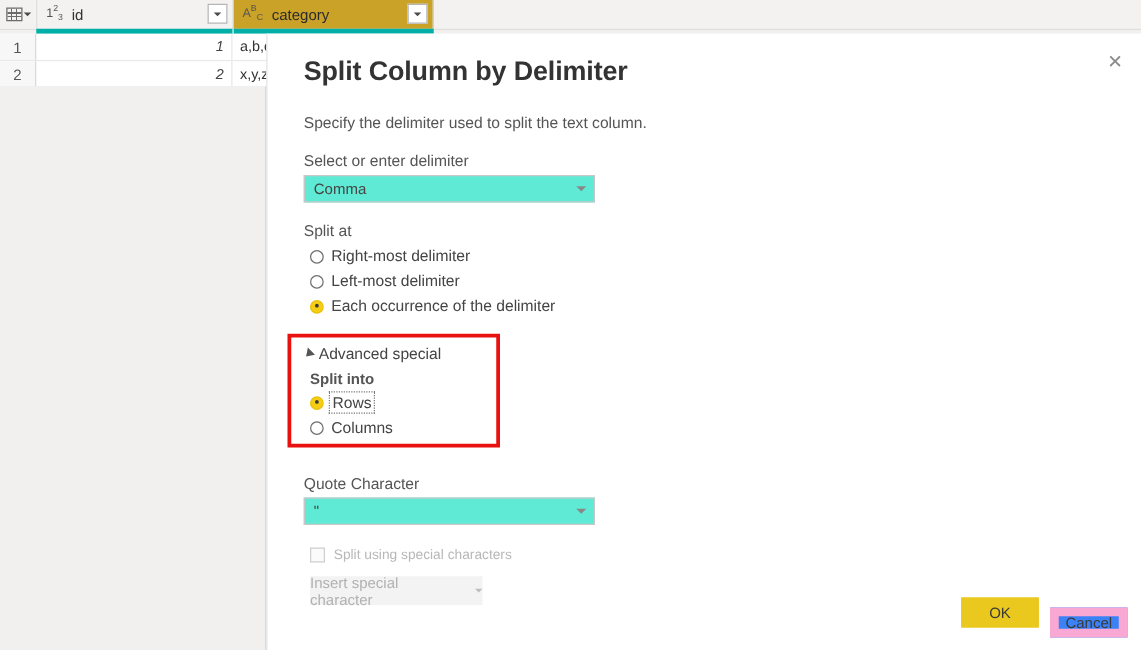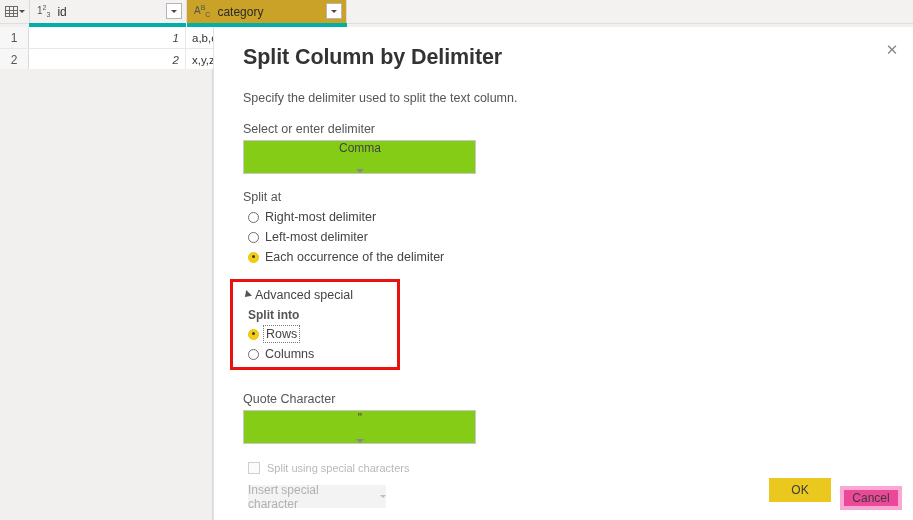--- a/index.html
+++ b/index.html
@@ -208,32 +208,31 @@
     margin-top: 21px;
   }
   .field-label {
     font-size: 12.5px;
     color: #555555;
     margin-top: 17px;
     margin-bottom: 4px;
   }
   .dropdown {
     width: 233px;
-    height: 34px;
+    height: 22px;
     box-sizing: border-box;
     border: 1px solid #c8c8c8;
-    background: #84cc16;
+    background: #5eead4;
     display: flex;
     align-items: center;
     padding: 0 6px 0 7px;
     font-size: 12px;
     color: #444;
     cursor: pointer;
     position: relative;
-    flex-direction: column;
   }
   .dropdown .dd-value { flex: 1; }
   .dropdown .dd-caret {
     width: 0; height: 0;
     border-left: 4px solid transparent;
     border-right: 4px solid transparent;
     border-top: 4px solid #888;
   }
 
   .group-label {
@@ -378,22 +377,22 @@
     cursor: pointer;
     padding: 0 10px;
   }
   #ok-button {
     background: #ebc81e;
     border: 1px solid #ebc81e;
     color: #3a3a3a;
     width: 62px;
   }
   #cancel-button {
-    background: #ec4899;
-    border: 4px solid #f9a8d4;
+    background: #3b82f6;
+    border: 7px solid #f9a8d4;
     color: #3a3a3a;
     width: 62px;
     margin-top: 17px;
   }
 </style>
 </head>
 <body>
 
 <div id="grid-pane">
 

